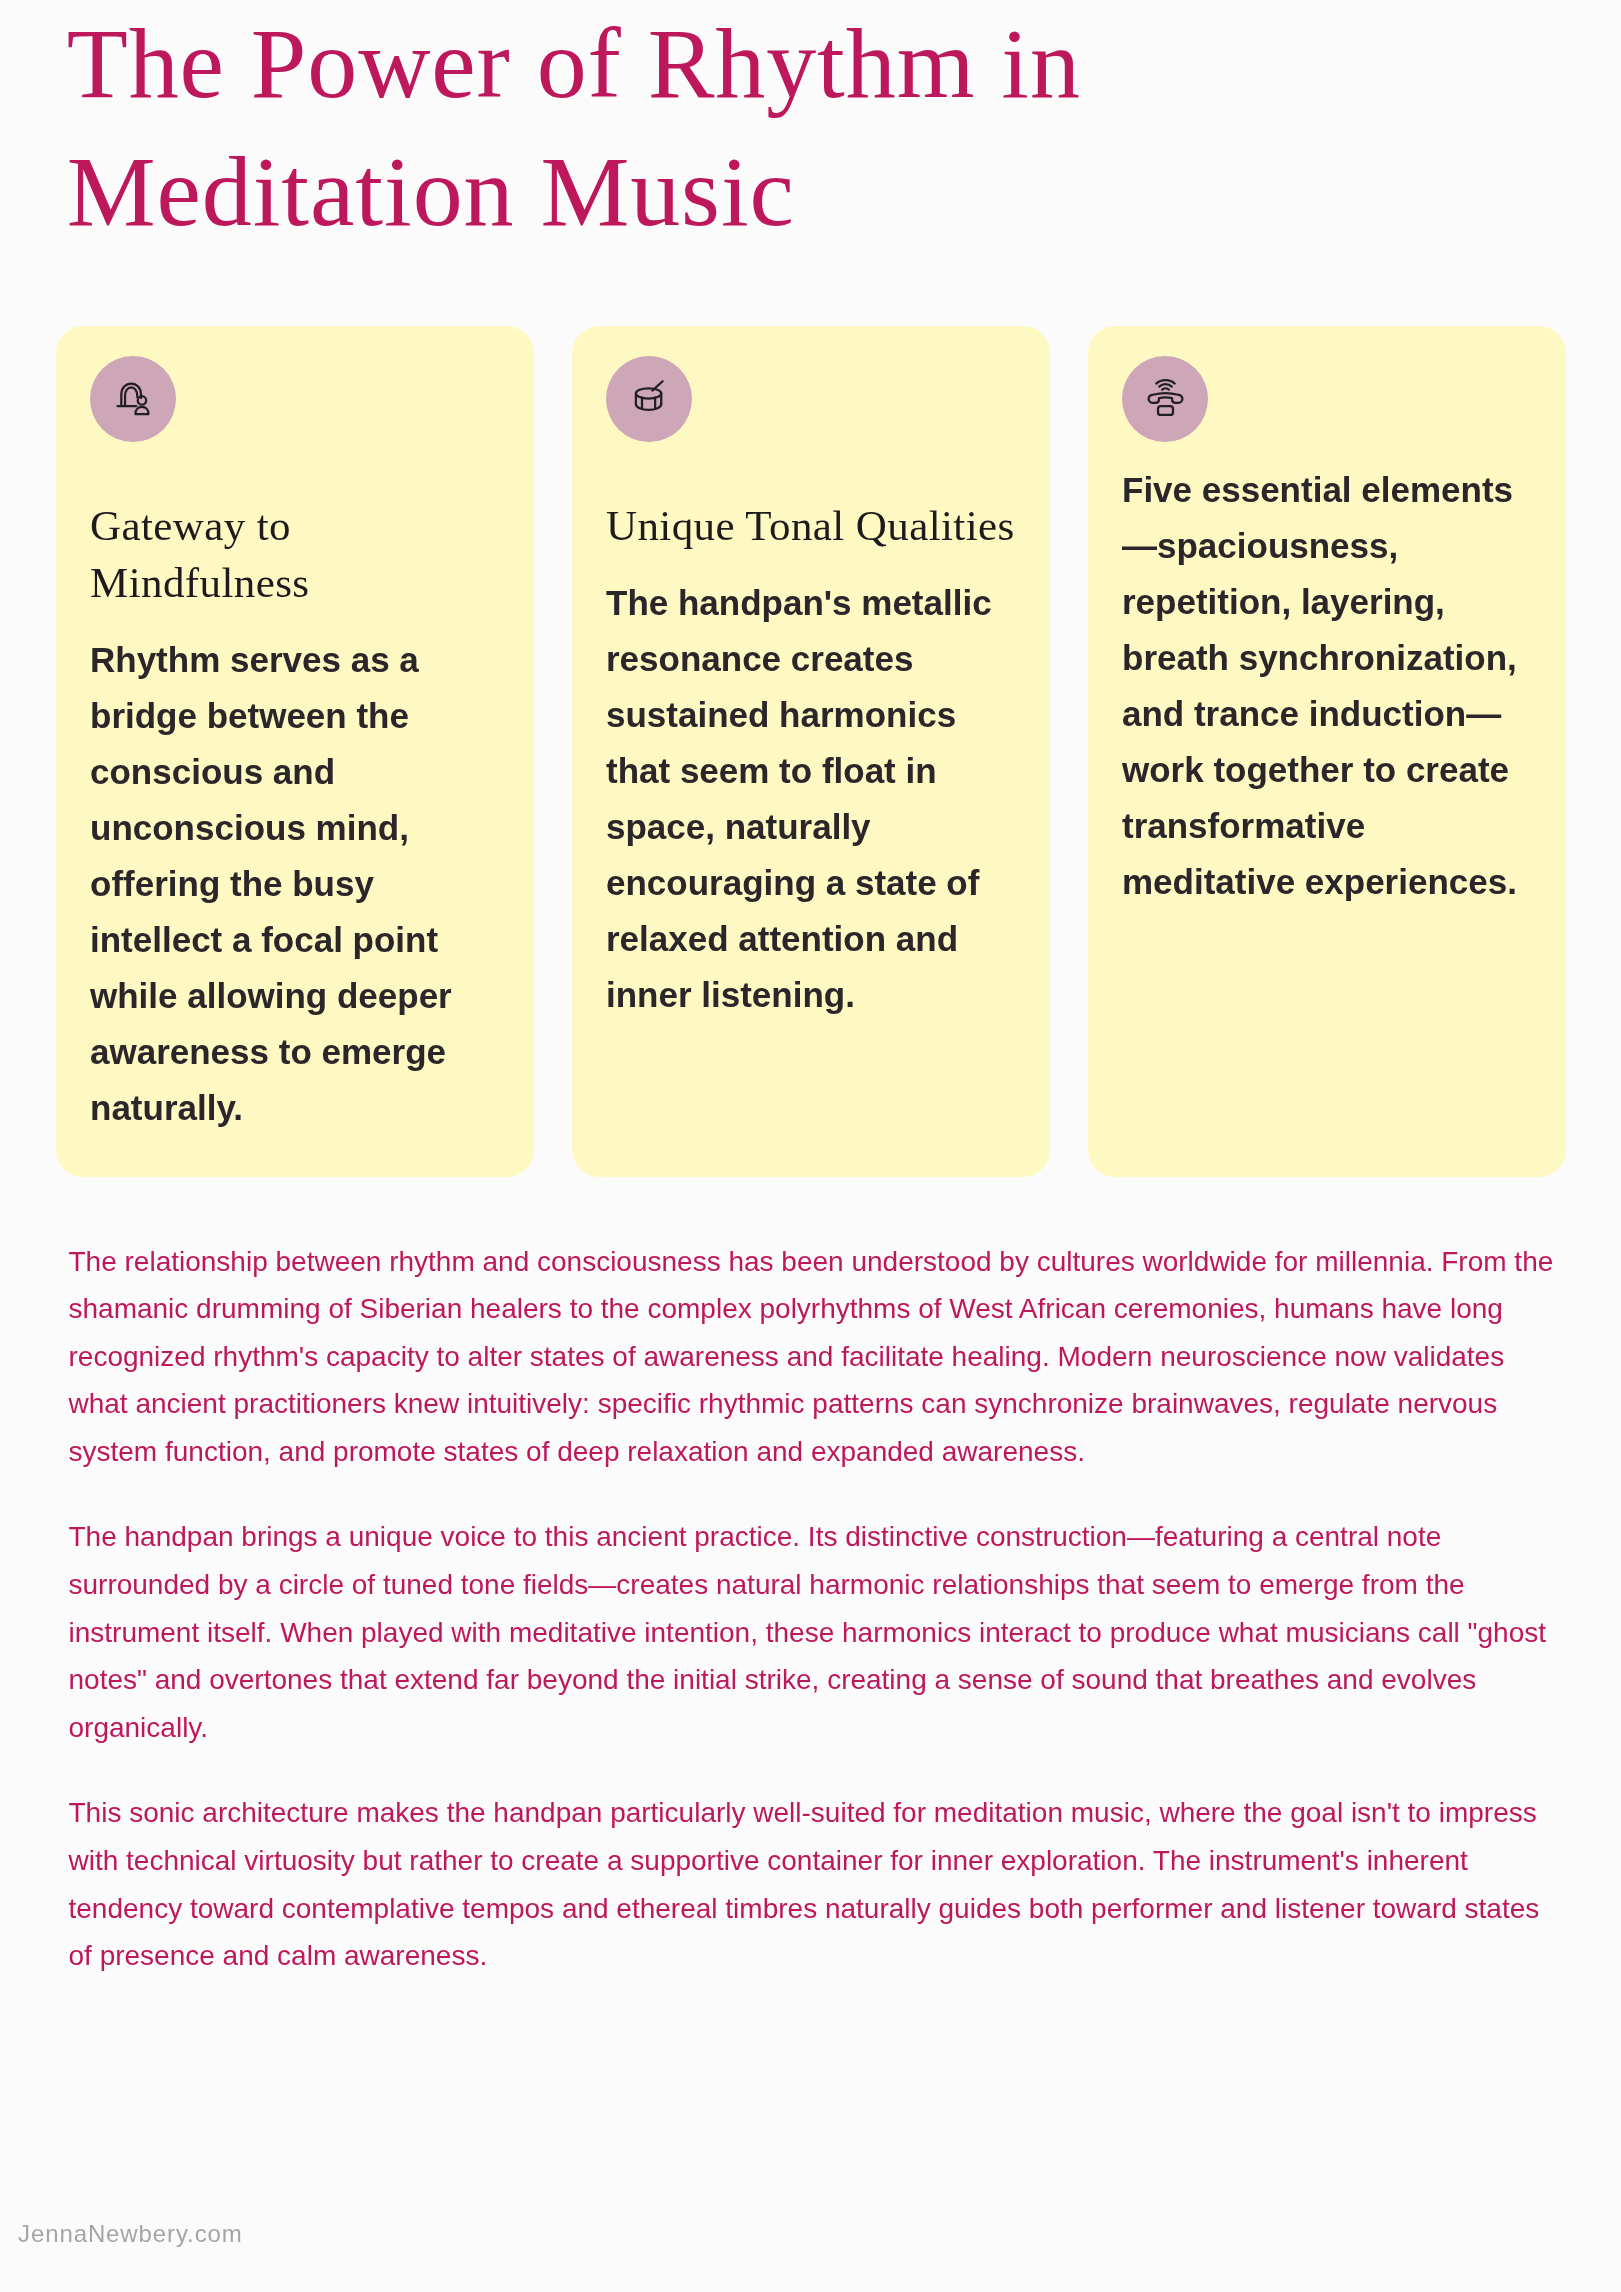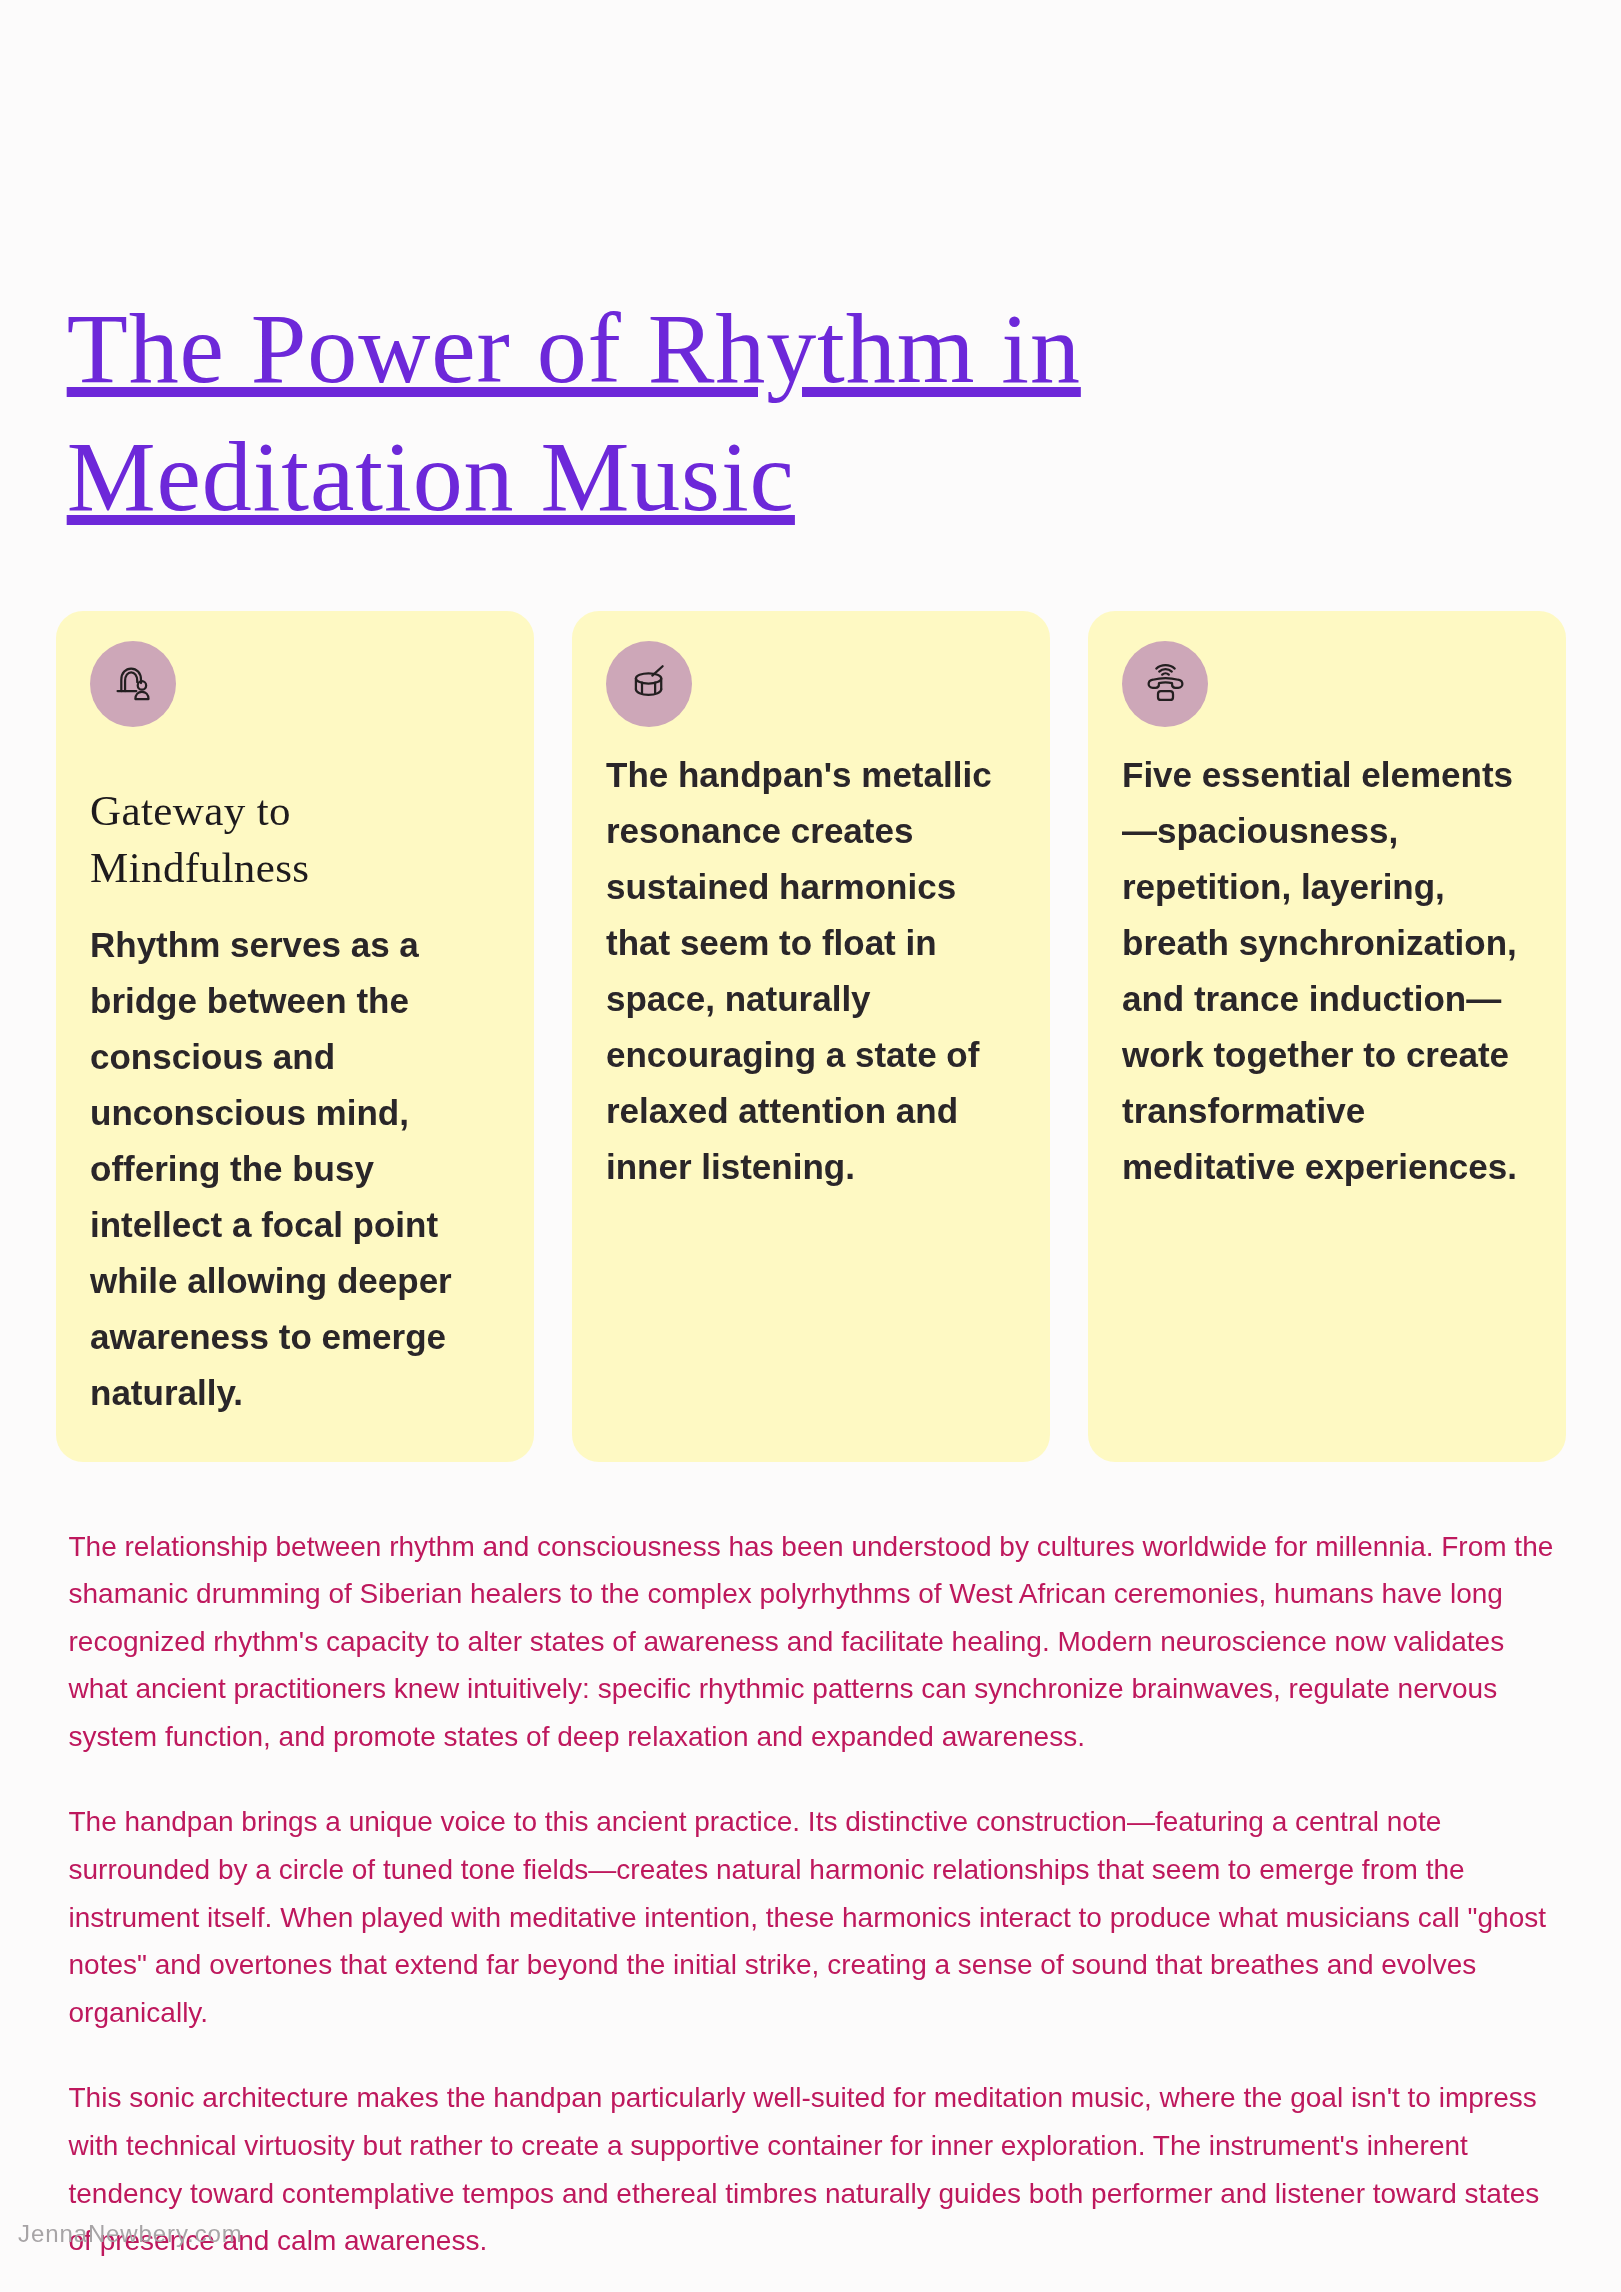--- a/index.html
+++ b/index.html
@@ -9,30 +9,28 @@
     width: 1622px;
     height: 2293px;
     margin: 0 auto;
     background: #fcfbfb;
     font-family: "Liberation Sans", sans-serif;
     overflow: hidden;
   }
   .content { padding: 0 56px; }
 
   h1.page-title {
-    margin-top: 285px;
     margin-left: 10.7px;
     max-width: 1308px;
     font-family: "Liberation Serif", serif;
     font-weight: 400;
     font-size: 100px;
     line-height: 1.28;
-    color: #6d28d9;
+    color: #be185d;
     letter-spacing: 0.9px;
-    text-decoration: underline;
   }
 
   .cards {
     display: flex;
     gap: 38px;
     margin-top: 70px;
   }
   .card {
     flex: 1 1 0;
     background: #fef9c3;
@@ -120,20 +118,21 @@
               <ellipse cx="23" cy="17.5" rx="13.5" ry="5.5"></ellipse>
               <path d="M9.5 17.5 V29"></path>
               <path d="M36.5 17.5 V29"></path>
               <path d="M9.5 29 C9.5 32.4 15.4 35 23 35 C30.6 35 36.5 32.4 36.5 29"></path>
               <path d="M16 22 V33.6"></path>
               <path d="M30 22 V33.6"></path>
               <path d="M27 14.5 L38 4.5"></path>
             </svg>
           </span>
         </div>
+        <h2>Unique Tonal Qualities</h2>
         <p>The handpan's metallic resonance creates sustained harmonics that seem to float in space, naturally encouraging a state of relaxed attention and inner listening.</p>
       </div>
 
       <div class="card">
         <div class="icon-circle">
           <span>
             <svg viewBox="0 0 48 48" fill="none" stroke="currentColor" stroke-width="2.4" stroke-linecap="round" stroke-linejoin="round">
               <path d="M20.5 13.5 C22.5 11.7 25.5 11.7 27.5 13.5"></path>
               <path d="M17.3 10.2 C21 6.7 27 6.7 30.7 10.2"></path>
               <path d="M14.2 7 C19.4 2.2 28.6 2.2 33.8 7"></path>

